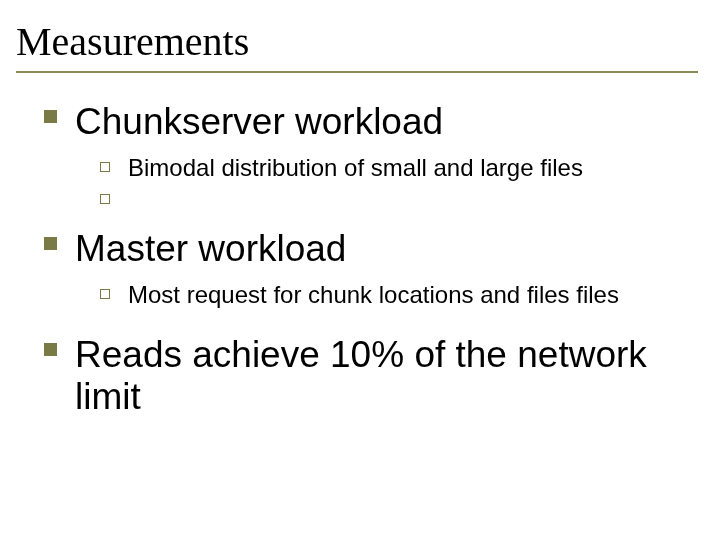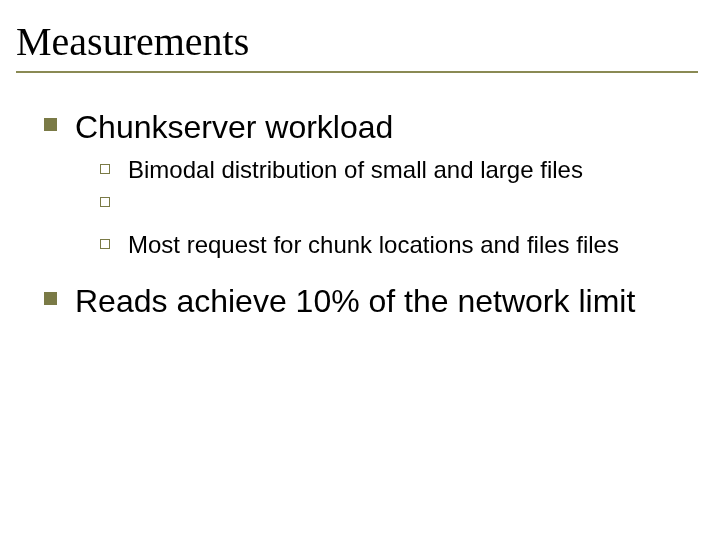--- a/index.html
+++ b/index.html
@@ -12,21 +12,21 @@
   }
   .slide {
     width: 720px;
     height: 540px;
     padding: 18px 22px 22px 22px;
     position: relative;
   }
   .title-wrap {
     border-bottom: 2px solid #8a8a54;
     padding-bottom: 6px;
-    margin-bottom: 36px;
+    margin-bottom: 28px;
     margin-left: -6px;
   }
   .title {
     font-family: "Times New Roman", Times, serif;
     font-size: 40px;
     font-weight: 400;
     color: #000;
   }
   .content {
     padding-left: 22px;
@@ -38,21 +38,21 @@
     margin-bottom: 10px;
   }
   .l1 .bullet {
     width: 13px; height: 13px;
     background: #7a7a46;
     flex: 0 0 13px;
     margin-top: 9px;
     margin-right: 18px;
   }
   .l1 .txt {
-    font-size: 32px;
+    font-size: 37px;
     line-height: 1.15;
   }
   .sub {
     padding-left: 56px;
     margin-top: 8px;
     margin-bottom: 24px;
   }
   .l2 {
     display: flex;
     align-items: flex-start;
@@ -90,20 +90,24 @@
     <div class="sub">
       <div class="l2">
         <div class="bullet"></div>
         <div class="txt">Bimodal distribution of small and large files</div>
       </div>
       <div class="l2">
         <div class="bullet"></div>
       </div>
     </div>
 
+    <div class="l1">
+      <div class="bullet"></div>
+      <div class="txt">Master workload</div>
+    </div>
     <div class="sub">
       <div class="l2">
         <div class="bullet"></div>
         <div class="txt">Most request for chunk locations and files files</div>
       </div>
     </div>
 
     <div class="l1 tight">
       <div class="bullet"></div>
       <div class="txt">Reads achieve 10% of the network limit</div>

